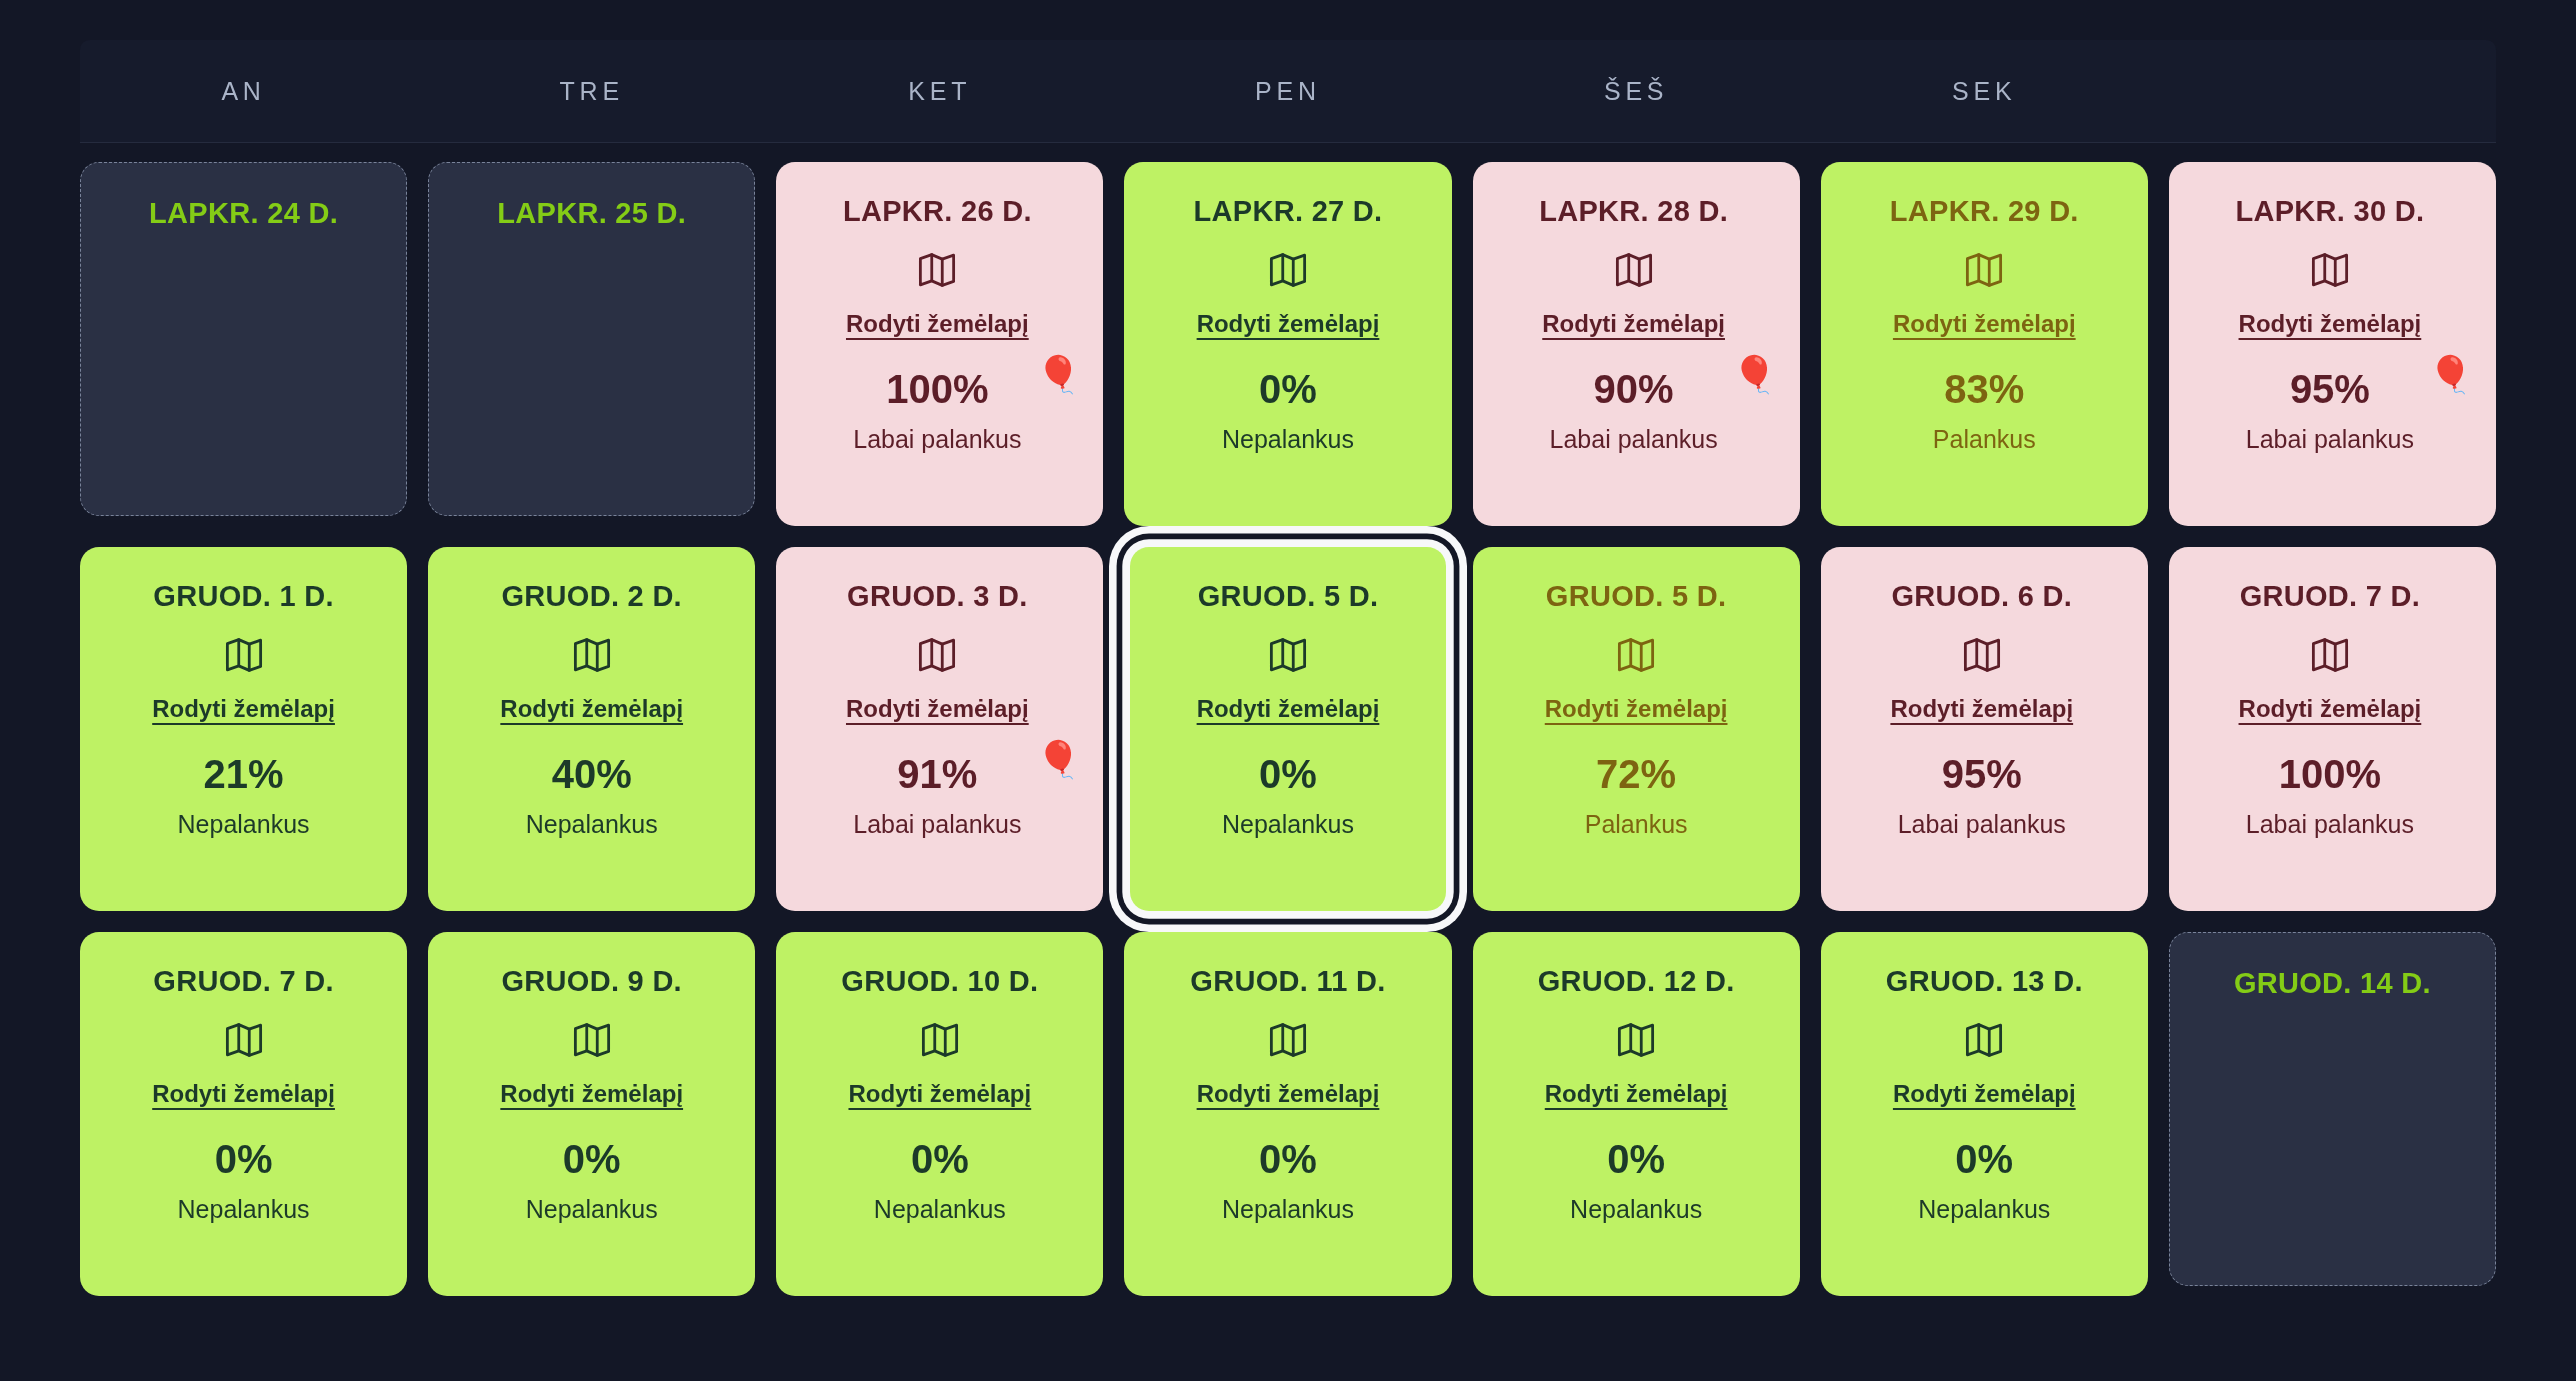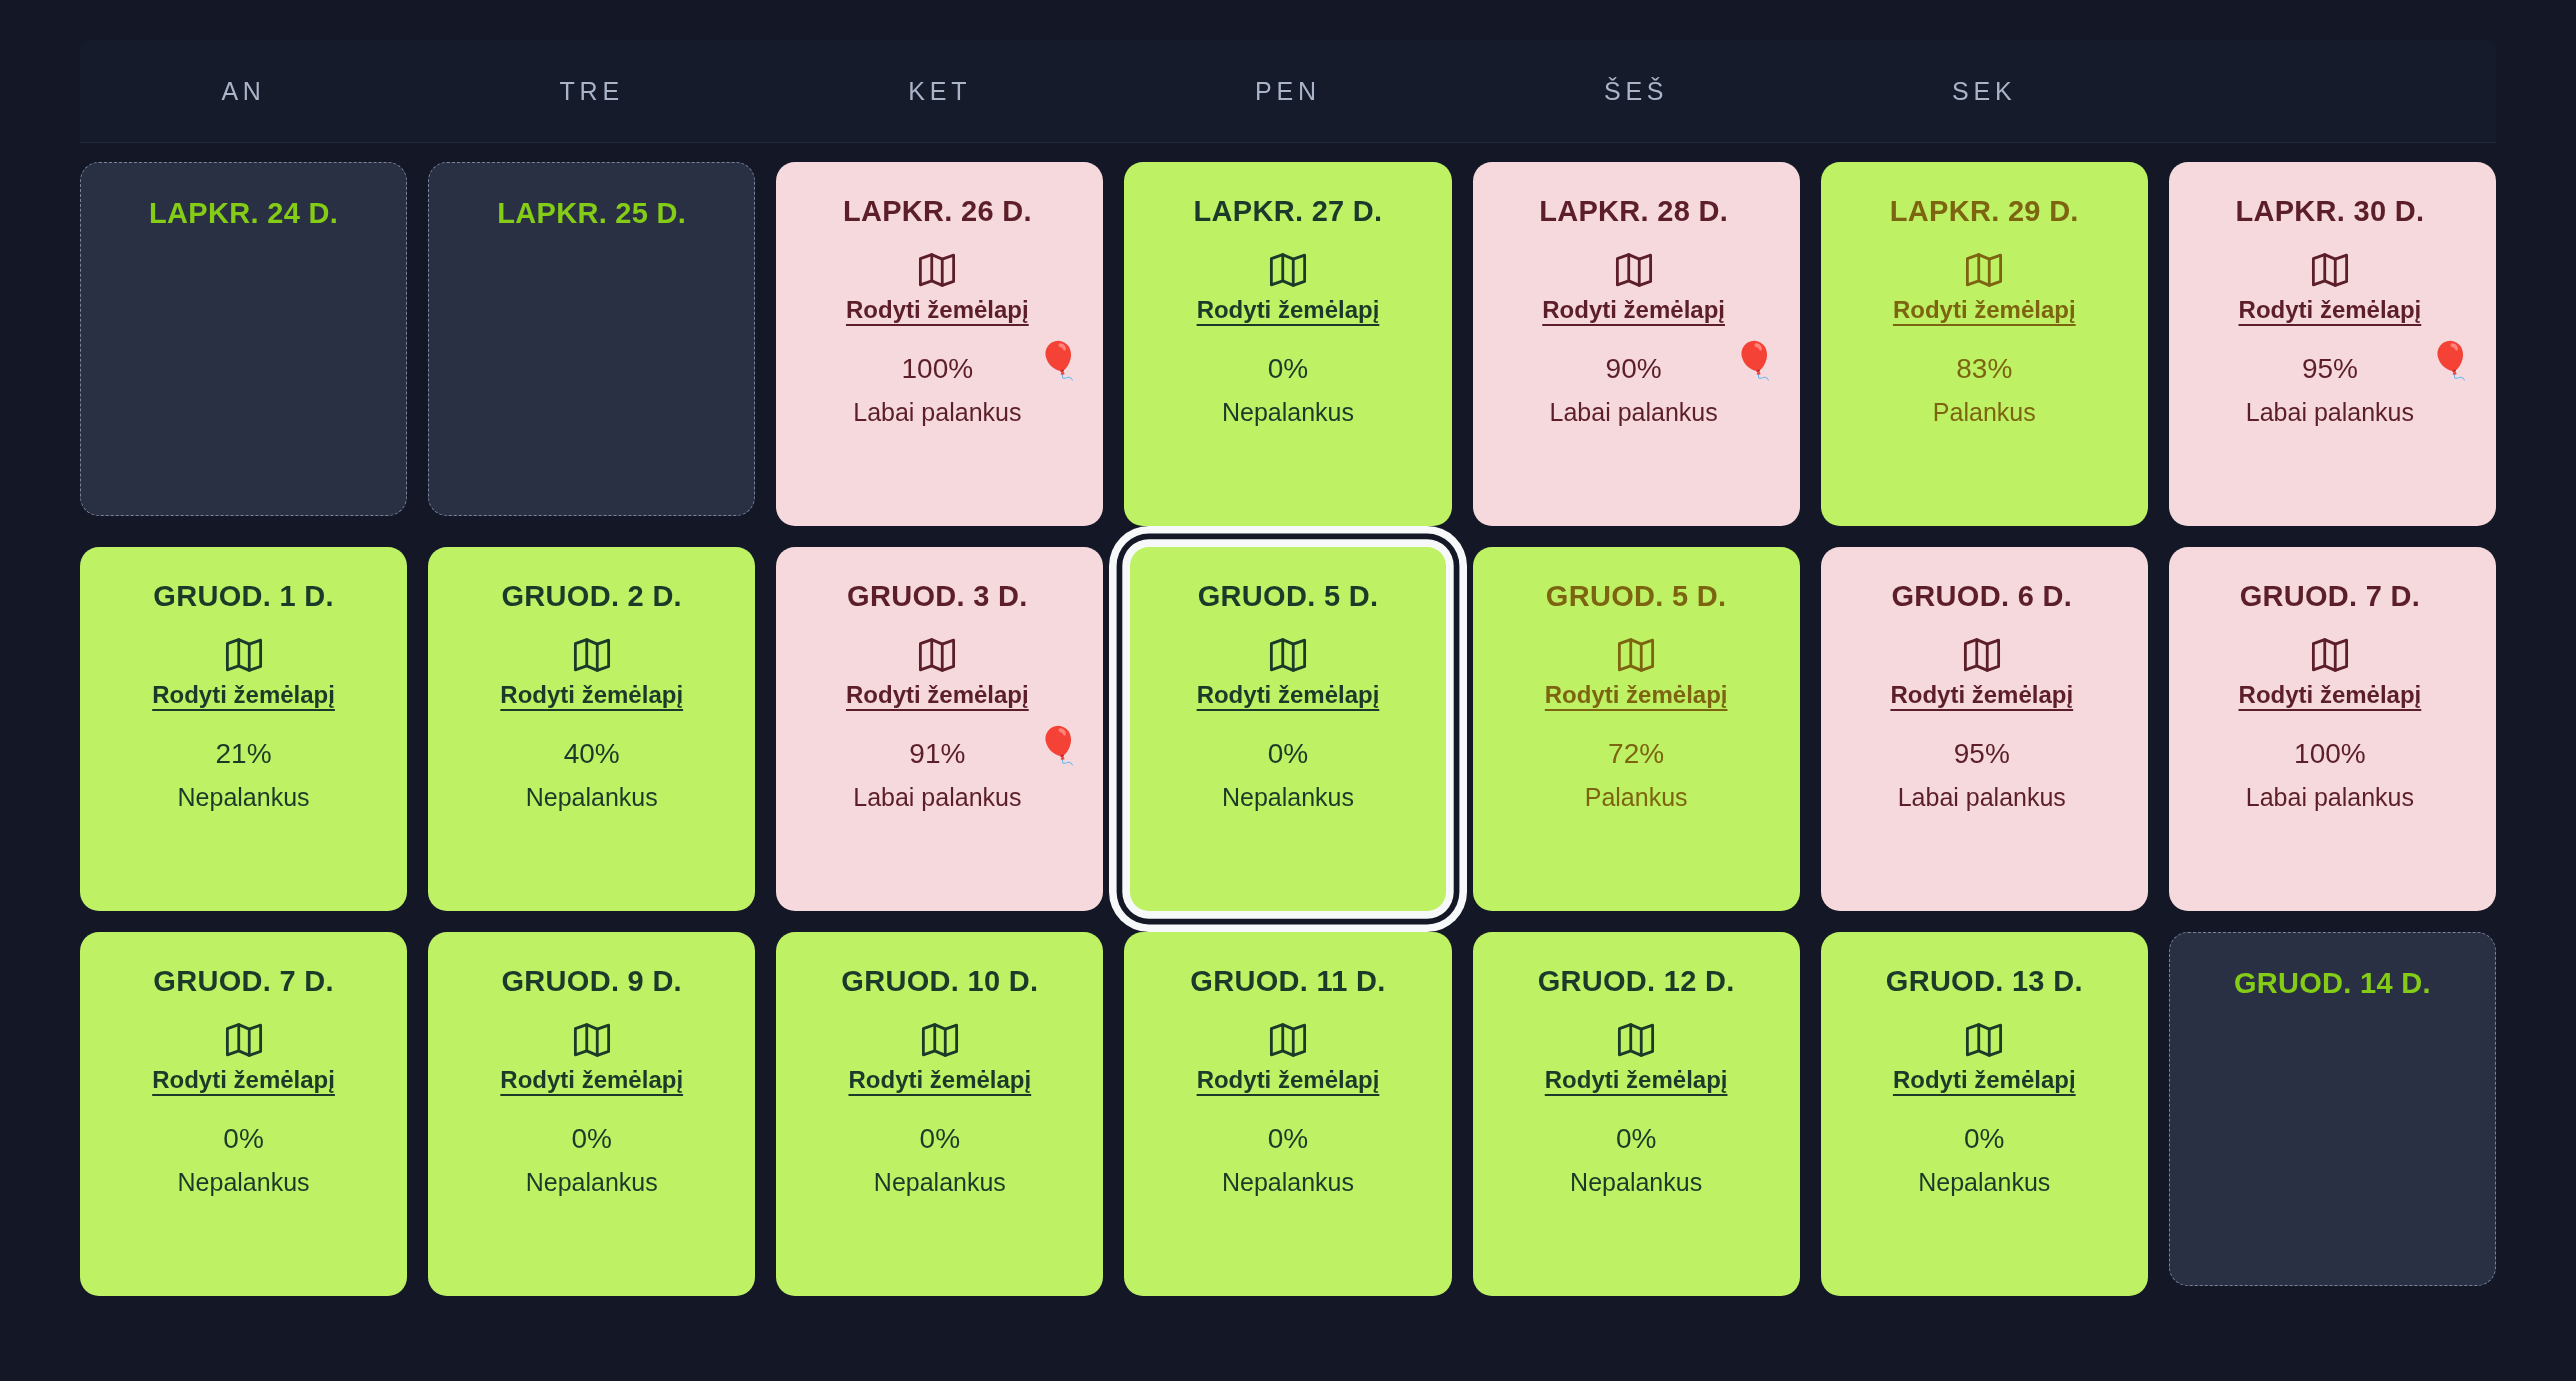--- a/index.html
+++ b/index.html
@@ -120,42 +120,42 @@
   }
 
   .map-icon {
     margin-top: 21px;
     display: block;
     line-height: 0;
   }
   .map-icon svg { display: block; }
 
   .map-link {
-    margin-top: 5px;
+    margin-top: 19px;
     font-size: 24px;
     font-weight: 700;
     text-decoration: underline;
     text-underline-offset: 5.7px;
     text-decoration-thickness: 1.9px;
     cursor: pointer;
     white-space: nowrap;
   }
 
   .pct-row {
     position: relative;
     margin-top: 29px;
     display: flex;
     align-items: center;
     justify-content: center;
     width: 100%;
   }
 
   .pct {
-    font-size: 28px;
-    font-weight: 400;
+    font-size: 40px;
+    font-weight: 700;
   }
 
   .balloon {
     position: absolute;
     right: 5.7px;
     top: -9.6px;
     font-size: 36px;
     line-height: 1;
   }
 

